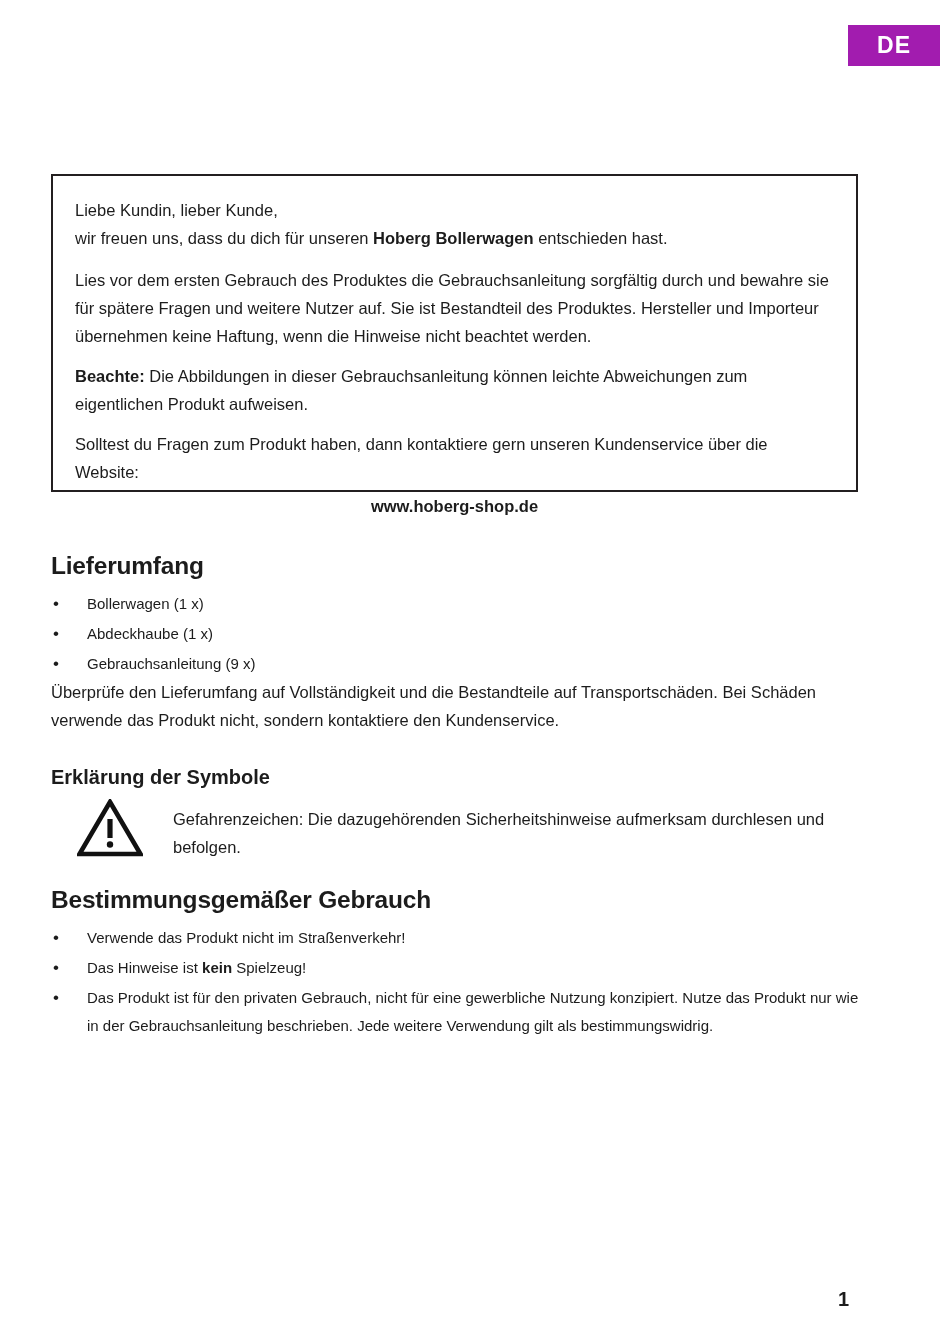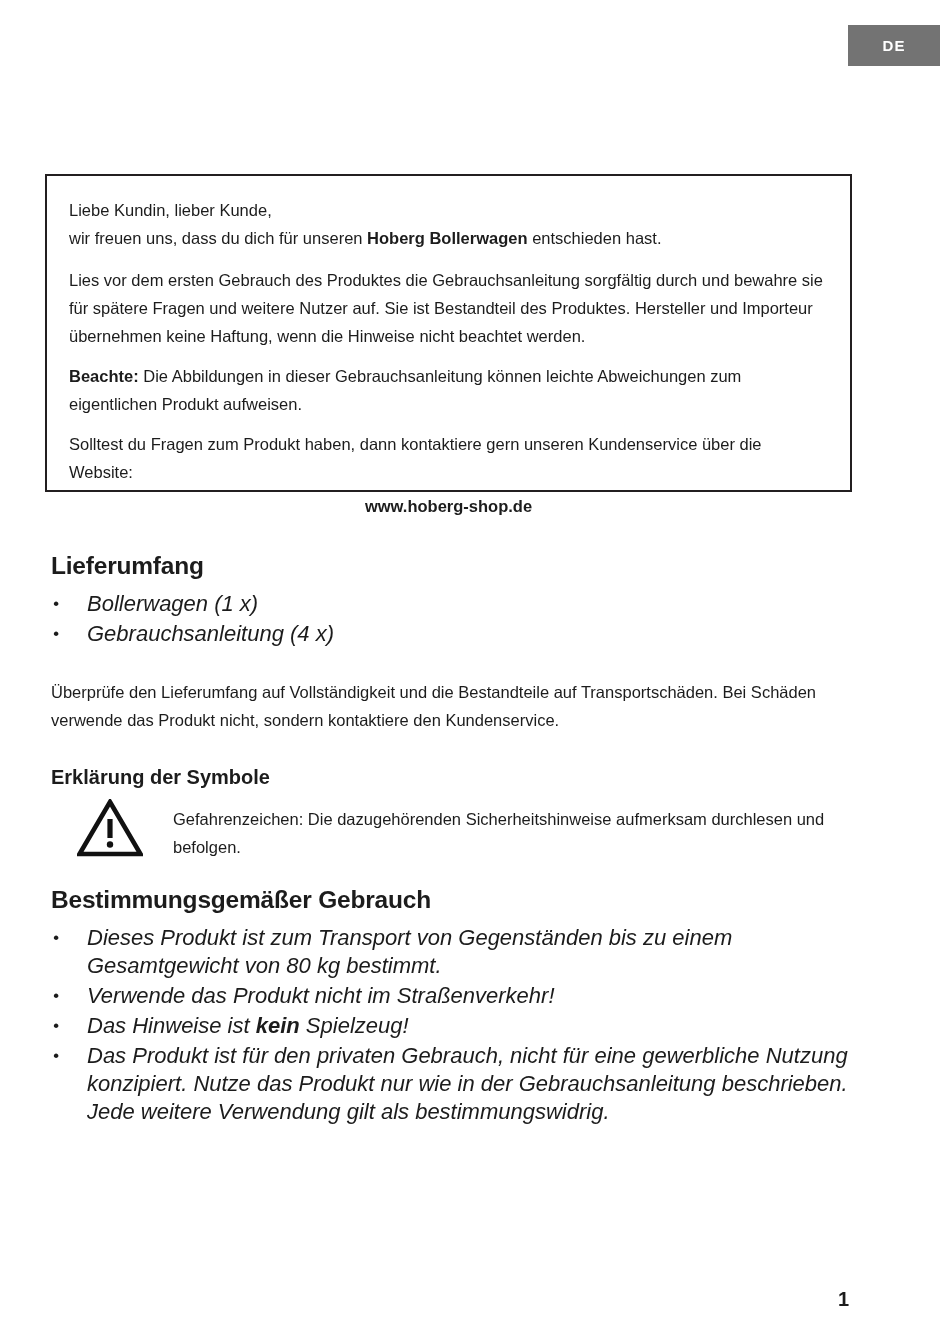--- a/index.html
+++ b/index.html
@@ -23,34 +23,34 @@
     height: 1344px;
   }
 
   
   .lang-badge {
     position: absolute;
     left: 848px;
     top: 25px;
     width: 92px;
     height: 41px;
-    background: #737373;
+    background: #a21caf;
     color: #ffffff;
-    font-size: 15px;
+    font-size: 23px;
     font-weight: bold;
     letter-spacing: 1px;
     display: flex;
     align-items: center;
     justify-content: center;
   }
 
   
   .intro-box {
     position: absolute;
-    left: 45px;
+    left: 51px;
     top: 174px;
     width: 807px;
     height: 318px;
     border: 2px solid #231f20;
     box-sizing: border-box;
   }
   .intro-inner {
     padding: 20px 22px 0 22px;
   }
   .intro-p {
@@ -89,24 +89,23 @@
   }
 
   ul.bullets {
     list-style: none;
     margin: 0;
     padding: 0;
   }
   ul.bullets > li {
     position: relative;
     padding-left: 36px;
-    font-size: 22px;
+    font-size: 15px;
     line-height: 28px;
     margin: 0 0 2px 0;
-    font-style: italic;
   }
   ul.bullets > li::before {
     content: "\2022";
     position: absolute;
     left: 2px;
     top: 0;
     font-size: 17px;
     line-height: 28px;
   }
 
@@ -176,21 +175,24 @@
   </div>
 
   <div class="section" style="top:552px;">
     <h2 class="head-main">Lieferumfang</h2>
 
     <ul class="bullets">
       <li>
         <span>Bollerwagen (1 x)</span>
       </li>
       <li>
-        <span>Gebrauchsanleitung (4 x)</span>
+        <span>Abdeckhaube (1 x)</span>
+      </li>
+      <li>
+        <span>Gebrauchsanleitung (9 x)</span>
       </li>
     </ul>
   </div>
 
   <div class="section" style="top:678px;">
     <p class="body-p">Überprüfe den Lieferumfang auf Vollständigkeit und die Bestandteile auf Transportschäden. Bei Schäden verwende das Produkt nicht, sondern kontaktiere den Kundenservice.</p>
   </div>
 
   <div class="section" style="top:766px;">
     <h3 class="head-sub">Erklärung der Symbole</h3>
@@ -205,23 +207,20 @@
       </div>
       <p class="symbol-text">Gefahrenzeichen: Die dazugehörenden Sicherheitshinweise aufmerksam durchlesen und befolgen.</p>
     </div>
   </div>
 
   <div class="section" style="top:886px;">
     <h2 class="head-main">Bestimmungsgemäßer Gebrauch</h2>
 
     <ul class="bullets">
       <li>
-        <span>Dieses Produkt ist zum Transport von Gegenständen bis zu einem Gesamtgewicht von 80 kg bestimmt.</span>
-      </li>
-      <li>
         <span>Verwende das Produkt nicht im Straßenverkehr!</span>
       </li>
       <li>
         <span>Das Hinweise ist </span><b>kein</b><span> Spielzeug!</span>
       </li>
       <li>
         <span>Das Produkt ist für den privaten Gebrauch, nicht für eine gewerbliche Nutzung konzipiert. Nutze das Produkt nur wie in der Gebrauchsanleitung beschrieben. Jede weitere Verwendung gilt als bestimmungswidrig.</span>
       </li>
     </ul>
   </div>

